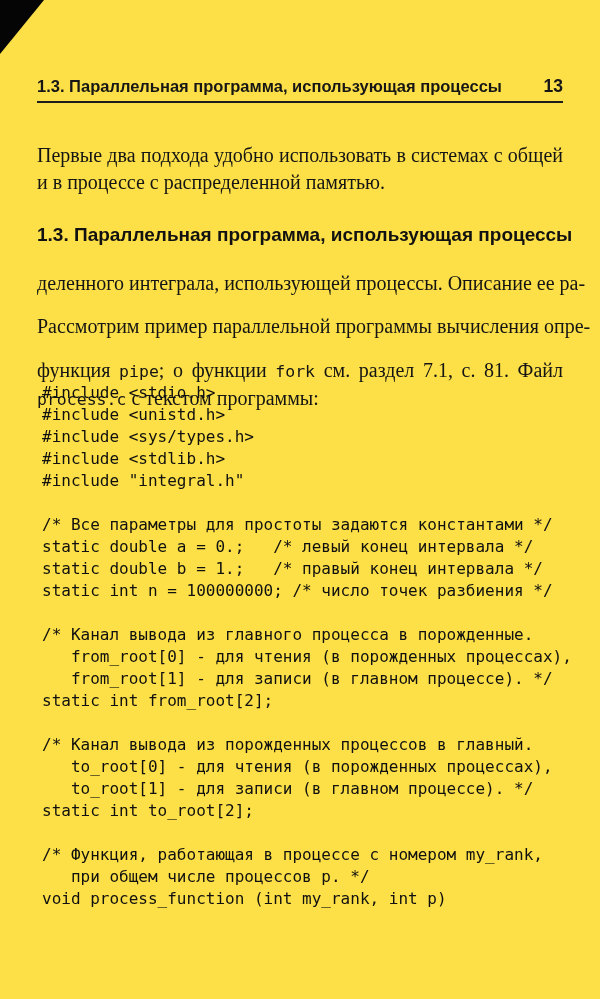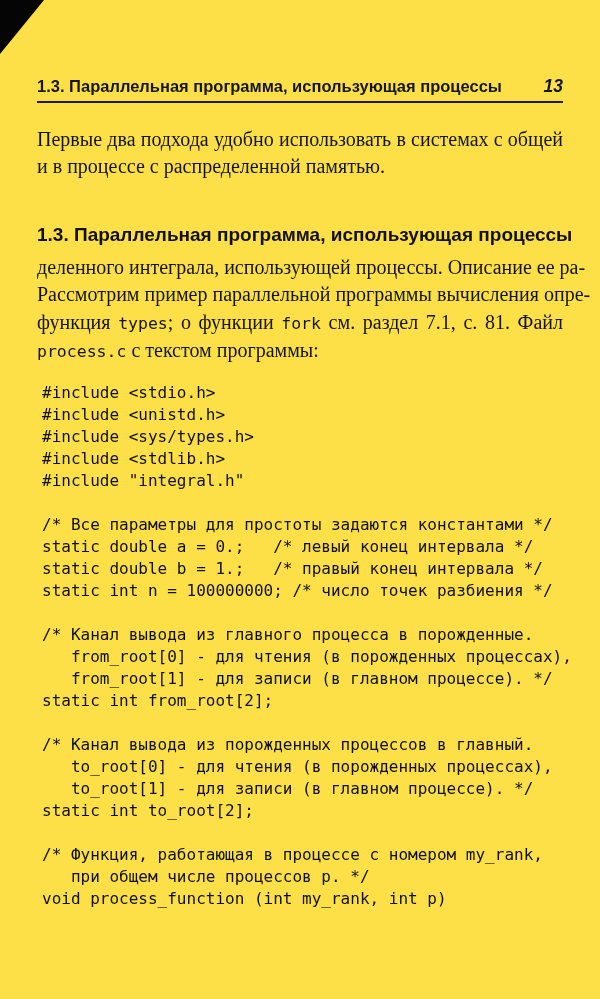--- a/index.html
+++ b/index.html
@@ -19,25 +19,25 @@
   }
   .runhead{
     position:absolute;left:37px;top:76px;width:526px;
     display:flex;justify-content:space-between;align-items:flex-end;
     font-family:"Liberation Sans", sans-serif;
     font-weight:700;font-size:16.5px;line-height:20px;
     padding-bottom:5px;
     border-bottom:2px solid #1d1d1d;
     color:#161616;
   }
-  .runhead .pg{font-size:17.5px;font-style:italic;}
+  .runhead .pg{font-size:17.5px;}
   .para{position:absolute;left:37px;width:526px;font-size:20px;line-height:27.4px;}
   .p1{top:126px;}
   .p2{top:254px;}
-  .jline{text-align:justify;text-align-last:justify;white-space:nowrap;}
+  .jline{text-align:justify;text-align-last:justify;white-space:nowrap;margin-top:16px;}
   .lline{text-align:left;}
   .heading{
     position:absolute;left:37px;top:223px;width:560px;
     font-family:"Liberation Sans", sans-serif;
     font-weight:700;font-size:19px;line-height:24px;
     color:#111;white-space:nowrap;
   }
   .tt{font-family:"DejaVu Sans Mono", monospace;font-size:16.5px;text-align:center;}
   .code{
     position:absolute;left:37px;top:377px;width:560px;
@@ -63,21 +63,21 @@
   <div class="para p1">
     <div class="jline">Первые два подхода удобно использовать в системах с общей</div>
     <div class="lline">и в процессе с распределенной памятью.</div>
   </div>
 
   <div class="heading">1.3. Параллельная программа, использующая процессы</div>
 
   <div class="para p2">
     <div class="jline">деленного интеграла, использующей процессы. Описание ее ра-</div>
     <div class="jline">Рассмотрим пример параллельной программы вычисления опре-</div>
-    <div class="jline"><span>функция </span><span class="tt">types</span><span>; о функции </span><span class="tt">fork</span><span> см. раздел 7.1, с. 81. Файл</span></div>
+    <div class="jline"><span>функция </span><span class="tt">pipe</span><span>; о функции </span><span class="tt">fork</span><span> см. раздел 7.1, с. 81. Файл</span></div>
     <div class="lline"><span class="tt">process.c</span><span> с текстом программы:</span></div>
   </div>
 
   <pre class="code">#include &lt;stdio.h&gt;
 #include &lt;unistd.h&gt;
 #include &lt;sys/types.h&gt;
 #include &lt;stdlib.h&gt;
 #include "integral.h"
 
 /* Все параметры для простоты задаются константами */

